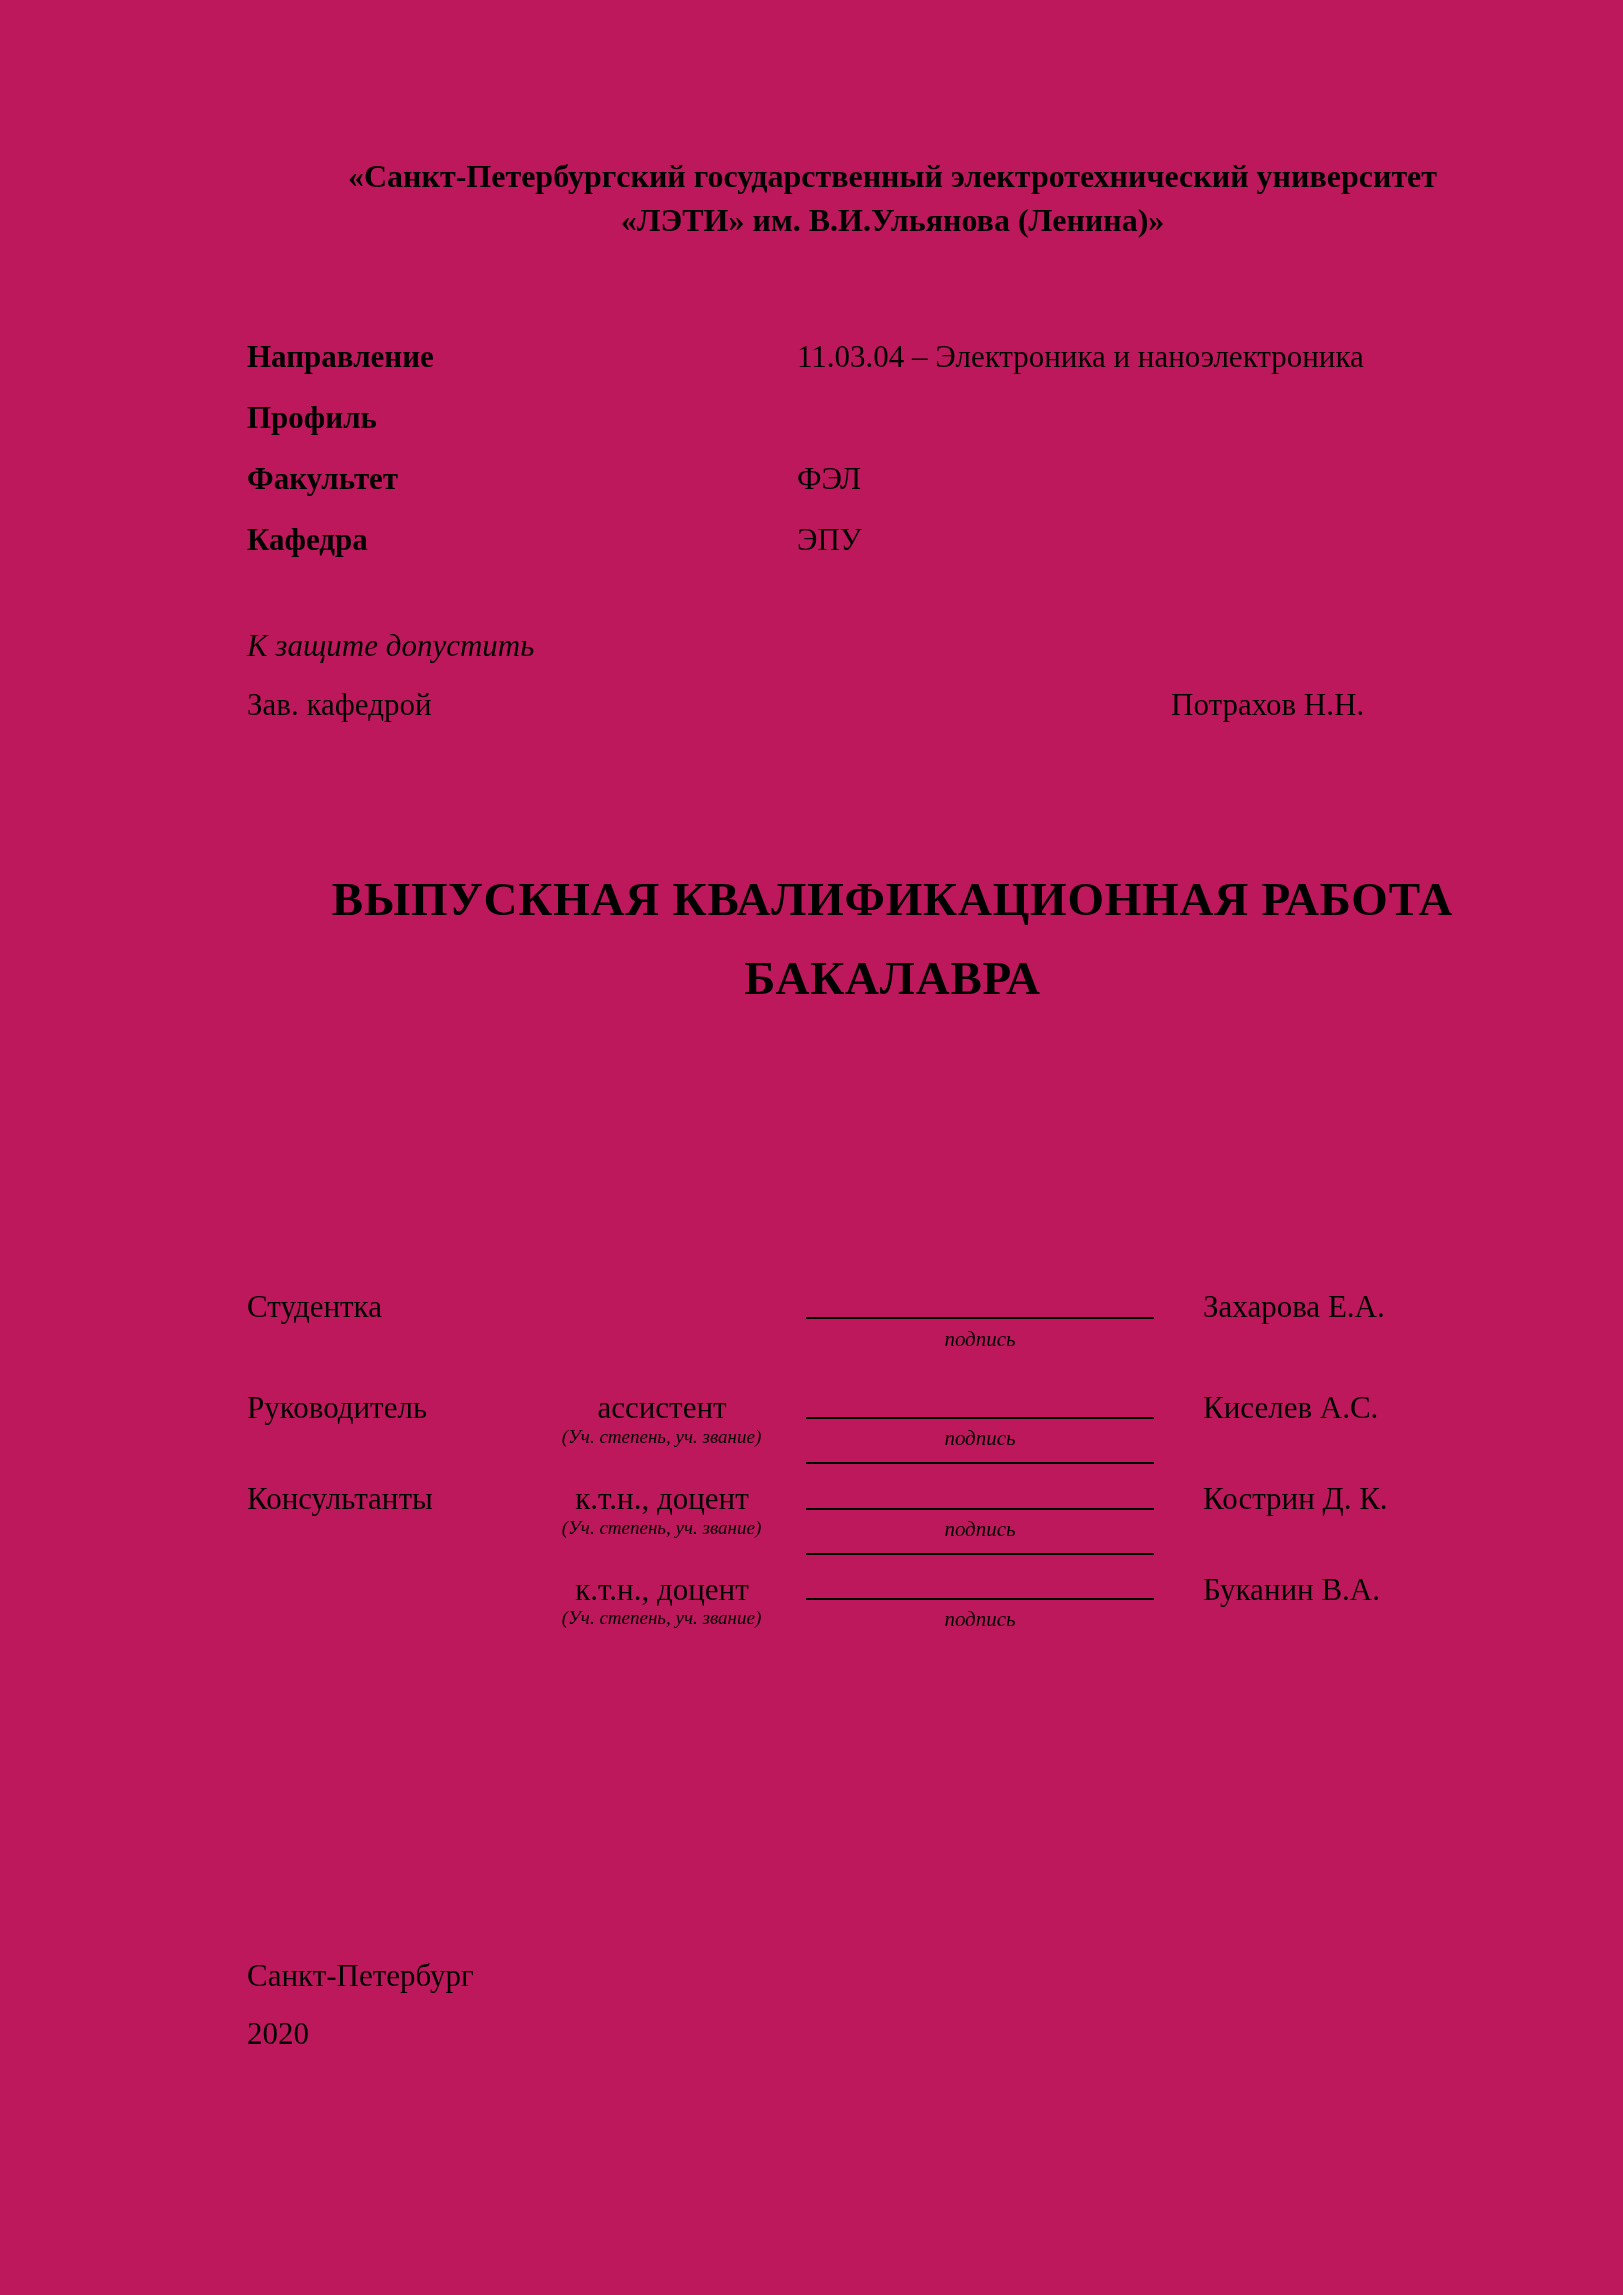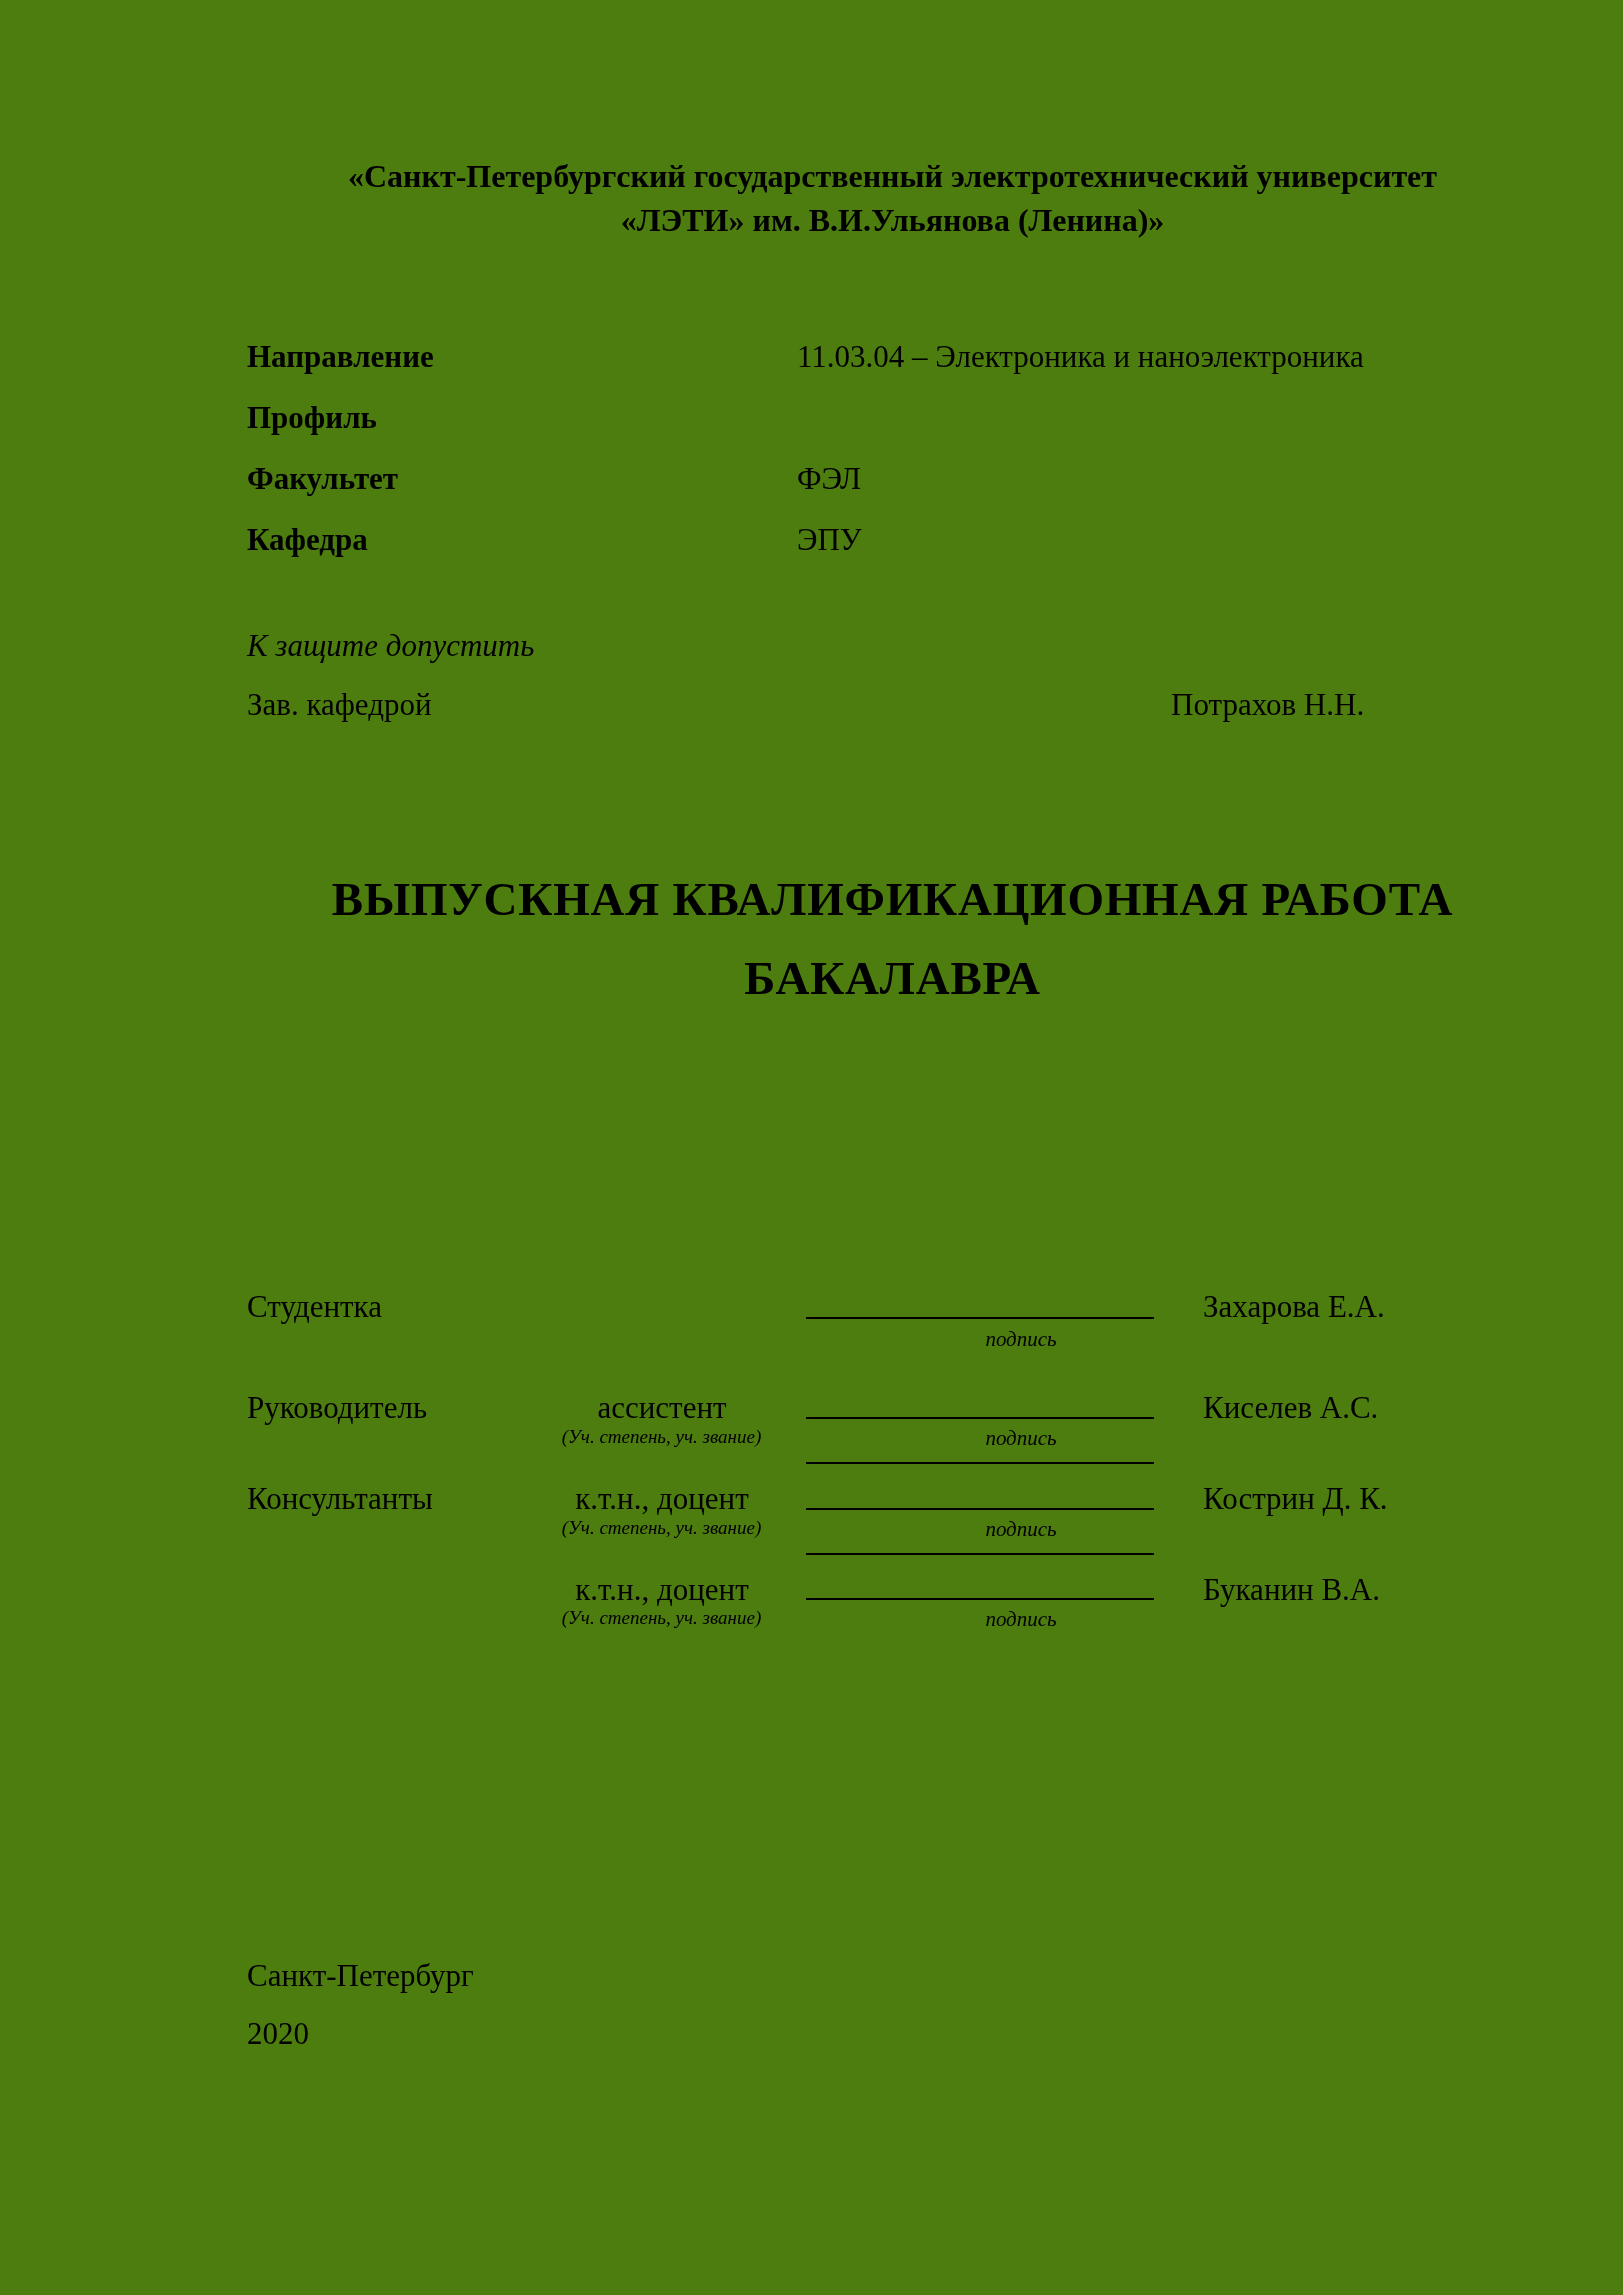--- a/index.html
+++ b/index.html
@@ -1,21 +1,21 @@
 <!DOCTYPE html>
 <html style="font-size:12.6px"><head>
 <meta charset="utf-8">
 <style>
   html, body { margin: 0; padding: 0; background: #8a8a8a; }
   .page {
     position: relative;
     width: 1623px;
     height: 2295px;
     margin: 0 auto;
-    background: #4d7c0f;
+    background: #be185d;
     color: #000000;
     font-family: "Liberation Serif", "DejaVu Serif", serif;
     overflow: hidden;
   }
   .abs { position: absolute; }
 
   
   .doc-header {
     left: 247px; top: 154px; width: 1291px;
     text-align: center;
@@ -49,21 +49,21 @@
     left: 247px; top: 1068px; width: 1291px;
     text-align: center; font-weight: bold;
     font-size: 36px; line-height: 43px; white-space: nowrap;
   }
 
   
   .sig-role   { left: 247px;  font-size: 31px; line-height: 35px; white-space: nowrap; }
   .sig-degree { left: 517px;  width: 290px; text-align: center; font-size: 31px; line-height: 35px; white-space: nowrap; }
   .deg-caption{ left: 502px;  width: 319px; text-align: center; font-size: 19px; line-height: 20.4px; font-style: italic; white-space: nowrap; }
   .sig-line   { left: 806px; width: 348px; border-top: 2.4px solid #000; }
-  .sig-caption{ left: 847px; width: 348px; text-align: center; font-size: 21px; line-height: 22px; font-style: italic; }
+  .sig-caption{ left: 806px; width: 348px; text-align: center; font-size: 21px; line-height: 22px; font-style: italic; }
   .sig-name   { left: 1203px; font-size: 31px; line-height: 35px; white-space: nowrap; }
 
   
   .footer {
     left: 247px; top: 1947px; width: 1291px;
     text-align: left; font-size: 31px; line-height: 58px;
   }
 </style>
 </head>
 <body>

